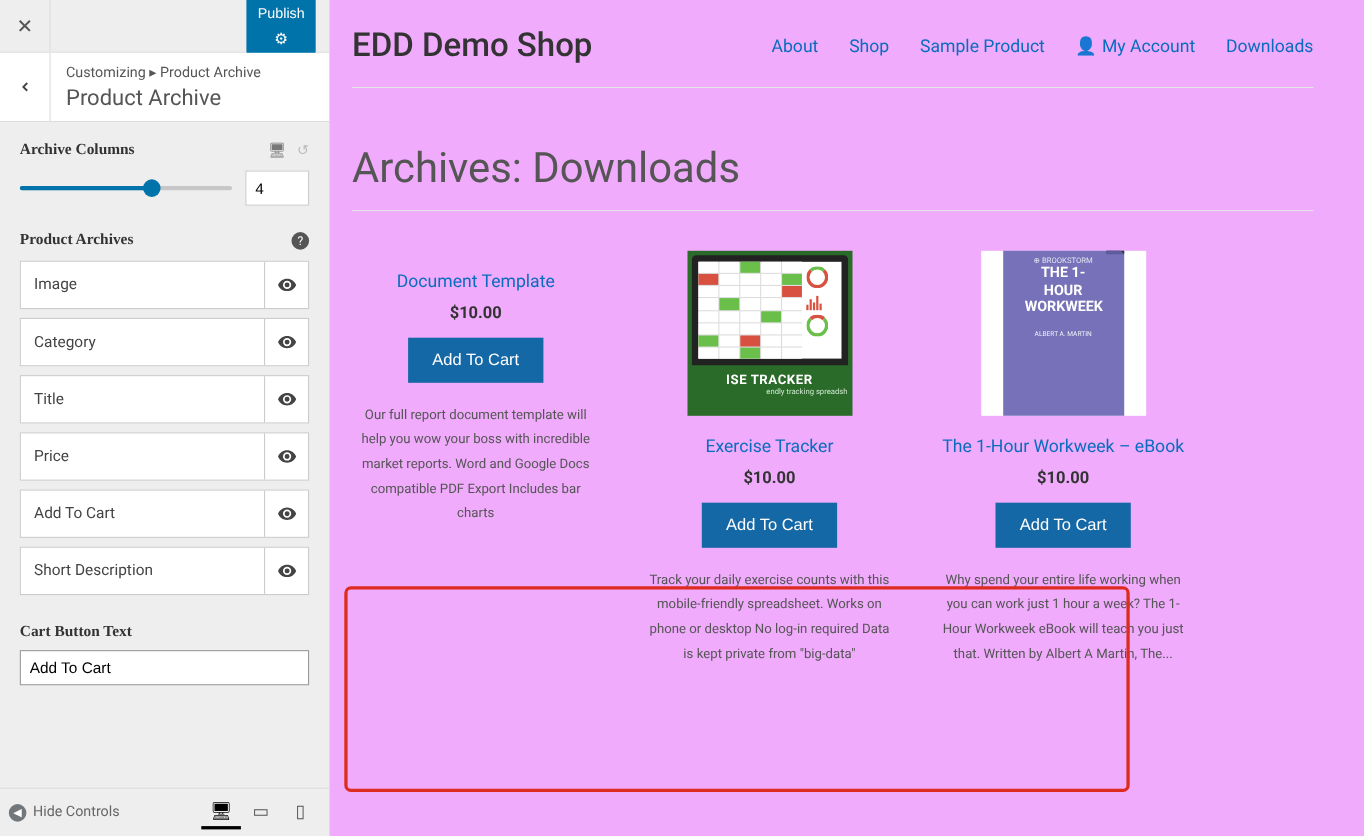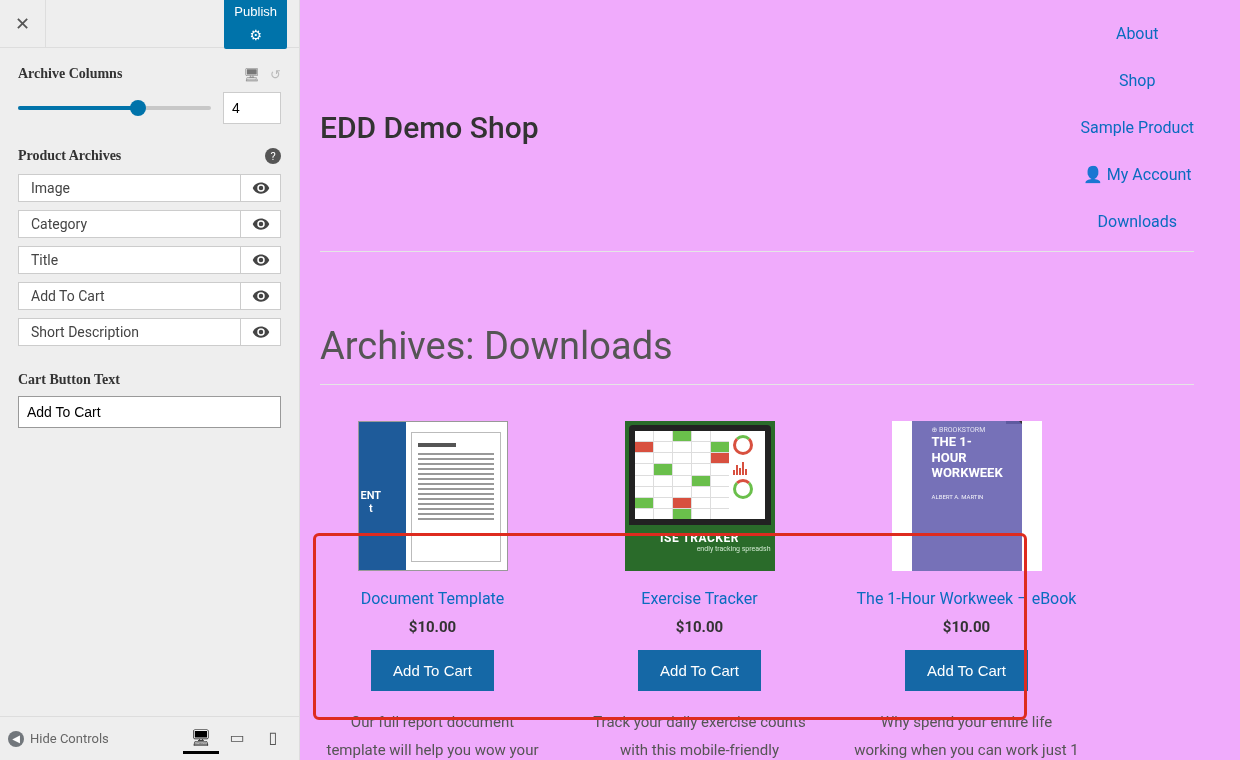--- a/index.html
+++ b/index.html
@@ -25,46 +25,46 @@
 .control-icons { display: flex; gap: 10px; color: #777; font-size: 13px; }
 .slider-row { display: flex; align-items: center; gap: 12px; margin-bottom: 24px; }
 .slider { flex: 1; position: relative; height: 16px; }
 .slider-track { position: absolute; top: 50%; left: 0; right: 0; height: 4px; background: #c7c7c7; transform: translateY(-50%); border-radius: 2px; }
 .slider-fill { position: absolute; top: 50%; left: 0; width: 62%; height: 4px; background: #0073aa; transform: translateY(-50%); border-radius: 2px; }
 .slider-thumb { position: absolute; top: 50%; left: 62%; width: 16px; height: 16px; background: #0073aa; border-radius: 50%; transform: translate(-50%, -50%); }
 .slider-input { width: 58px; height: 32px; border: 1px solid #ccc; text-align: left; padding: 0 8px; font-size: 14px; background: #fff; }
 
 .struct-label-row { display: flex; align-items: center; justify-content: space-between; margin-bottom: 10px; }
 .help-icon { width: 16px; height: 16px; border-radius: 50%; background: #555; color: #fff; font-size: 11px; display: flex; align-items: center; justify-content: center; }
-.struct-item { display: flex; align-items: center; border: 1px solid #ccc; background: #fff; margin-bottom: 8px; height: 28px; }
+.struct-item { display: flex; align-items: center; border: 1px solid #ccc; background: #fff; margin-bottom: 8px; height: 44px; }
 .struct-item-label { flex: 1; padding: 0 12px; font-size: 14px; color: #444; }
 .eye-box { width: 40px; height: 100%; border-left: 1px solid #ccc; display: flex; align-items: center; justify-content: center; color: #444; cursor: pointer; }
 
 .cart-btn-section { margin-top: 26px; }
 .cart-input { width: 100%; border: 1px solid #999; padding: 7px 8px; font-size: 14px; margin-top: 8px; }
 
 .sidebar-footer { height: 44px; border-top: 1px solid #ddd; background: #eeeeee; display: flex; align-items: center; padding: 0 8px; }
 .hide-controls { display: flex; align-items: center; gap: 6px; color: #666; font-size: 13px; cursor: pointer; flex: 1; }
 .hide-controls .arrow { display: inline-flex; width: 16px; height: 16px; background: #72777c; border-radius: 50%; color: #fff; align-items: center; justify-content: center; font-size: 10px; }
 .device-icons { display: flex; gap: 0; }
 .device-icons span { width: 36px; height: 30px; display: flex; align-items: center; justify-content: center; cursor: pointer; color: #555; border-bottom: 3px solid transparent; }
 .device-icons span.active { border-bottom-color: #000; color: #000; }
 
 
 .preview { flex: 1; overflow-y: auto; background: #f0abfc; }
 .preview::-webkit-scrollbar { width: 12px; }
 .preview::-webkit-scrollbar-thumb { background: #c1c1c1; border-radius: 6px; }
 .preview-content { padding: 16px 46px 40px 20px; }
 .site-header { display: flex; align-items: center; justify-content: space-between; padding: 8px 0 20px; border-bottom: 1px solid #e5e5e5; }
 .site-title { font-size: 30px; font-weight: 500; color: #333; }
-.nav { display: flex; gap: 28px; align-items: center; flex-direction: column; }
+.nav { display: flex; gap: 28px; align-items: center; }
 .nav a { color: #0a6cbf; text-decoration: none; font-size: 16px; cursor: pointer; }
 .nav a .user-icon { color: #23527c; margin-right: 4px; }
 
-.archive-title { font-size: 38px; font-weight: 400; color: #555; margin: 72px 0 12px; padding-bottom: 16px; border-bottom: 1px solid #e5e5e5; }
+.archive-title { font-size: 38px; font-weight: 400; color: #555; margin: 51px 0 12px; padding-bottom: 16px; border-bottom: 1px solid #e5e5e5; }
 
 .products { display: flex; gap: 42px; margin-top: 36px; }
 .product { flex: 1; text-align: center; max-width: 225px; }
 .thumb { width: 150px; height: 150px; margin: 0 auto; background: #f5f5f5; position: relative; overflow: hidden; }
 
 .p1 { background: linear-gradient(90deg, #1e5b9a 32%, #fff 32%); border: 1px solid #999; }
 .p1 .blue-text { position: absolute; left: 2px; top: 45%; color: #fff; font-size: 11px; font-weight: 600; line-height: 1.2; }
 .p1 .doc-page { position: absolute; right: 6px; top: 10px; width: 90px; height: 130px; background: #fff; border: 1px solid #bbb; padding: 10px 6px; }
 .p1 .doc-line { height: 2px; background: #999; margin-bottom: 3px; }
 .p1 .doc-title-line { height: 4px; background: #555; margin-bottom: 6px; width: 50%; }
@@ -78,47 +78,58 @@
 .p2 .cell.r { background: #d8503f; }
 .p2 .charts { width: 36px; display: flex; flex-direction: column; gap: 4px; padding: 4px; }
 .p2 .donut { width: 20px; height: 20px; border: 3px solid #d8503f; border-top-color: #6abf4b; border-radius: 50%; }
 .p2 .donut2 { border-color: #6abf4b; border-top-color: #d8503f; }
 .p2 .bars { display: flex; gap: 1px; height: 16px; align-items: flex-end; }
 .p2 .bars i { width: 2px; background: #d8503f; }
 .p2 .label-white { color: #fff; font-size: 12px; font-weight: 700; text-align: center; margin-top: 6px; letter-spacing: 0.5px; }
 .p2 .label-sub { color: #cfe8cf; font-size: 7px; text-align: right; }
 
 .p3 { background: #fff; display: flex; align-items: center; justify-content: center; }
-.p3 .book { width: 110px; height: 176px; background: #7671b8; color: #fff; text-align: left; padding: 12px 20px; position: relative; }
+.p3 .book { width: 110px; height: 176px; background: #7671b8; color: #fff; text-align: center; padding: 12px 20px; position: relative; }
 .p3 .corner { position: absolute; right: 0; top: 0; width: 0; height: 0; border-top: 16px solid #333; border-left: 16px solid #5e5aa0; }
 .p3 .logo { font-size: 7px; opacity: 0.8; margin-top: 6px; }
 .p3 .book-title { font-size: 13px; font-weight: 700; line-height: 1.2; }
 .p3 .author { font-size: 6px; margin-top: 12px; opacity: 0.9; }
 
 .product-title { color: #0a6cbf; font-size: 16px; margin-top: 18px; display: block; cursor: pointer; }
 .price { font-weight: 700; color: #333; margin-top: 10px; font-size: 15px; }
 .addcart { background: #1568a6; color: #fff; border: none; padding: 12px 22px; font-size: 15px; margin-top: 14px; cursor: pointer; }
-.desc { font-size: 15px; color: #555; margin-top: 18px; line-height: 1.85; text-align: center; }
+.desc { font-size: 12px; color: #555; margin-top: 18px; line-height: 1.85; text-align: center; }
 
 .highlight-box { border: 3px solid #de2b1f; position: absolute; left: 313px; top: 533px; width: 714px; height: 187px; pointer-events: none; border-radius: 6px; }
 </style>
 </head>
 <body>
 
 <div class="app">
 
   <div class="sidebar">
     <div class="sidebar-top">
       <div class="close-x">✕</div>
       <button class="publish-btn">
         <span>Publish</span>
         <span class="gear">⚙</span>
       </button>
     </div>
 
+    <div class="sidebar-header-row">
+      <div class="back-btn">
+        <svg width="14" height="14" viewBox="0 0 24 24" fill="none" stroke="#444" stroke-width="3">
+            <path d="M15 18l-6-6 6-6"></path>
+          </svg>
+      </div>
+      <div class="header-text">
+        <div class="breadcrumb">Customizing ▸ Product Archive</div>
+        <div class="section-title">Product Archive</div>
+      </div>
+    </div>
 
     <div class="sidebar-body">
 
       <div class="control-row">
         <div class="control-label">Archive Columns</div>
         <div class="control-icons">
           <span>🖥</span>
           <span style="color:#bbb">↺</span>
         </div>
       </div>
@@ -148,20 +159,28 @@
           <div class="struct-item">
             <div class="struct-item-label">Category</div>
             <div class="eye-box">
               <svg width="18" height="18" viewBox="0 0 24 24" fill="#444">
                 <path d="M12 4.5C7 4.5 2.7 7.6 1 12c1.7 4.4 6 7.5 11 7.5s9.3-3.1 11-7.5c-1.7-4.4-6-7.5-11-7.5zm0 12.5a5 5 0 110-10 5 5 0 010 10zm0-8a3 3 0 100 6 3 3 0 000-6z"></path>
               </svg>
             </div>
           </div>
           <div class="struct-item">
             <div class="struct-item-label">Title</div>
+            <div class="eye-box">
+              <svg width="18" height="18" viewBox="0 0 24 24" fill="#444">
+                <path d="M12 4.5C7 4.5 2.7 7.6 1 12c1.7 4.4 6 7.5 11 7.5s9.3-3.1 11-7.5c-1.7-4.4-6-7.5-11-7.5zm0 12.5a5 5 0 110-10 5 5 0 010 10zm0-8a3 3 0 100 6 3 3 0 000-6z"></path>
+              </svg>
+            </div>
+          </div>
+          <div class="struct-item">
+            <div class="struct-item-label">Price</div>
             <div class="eye-box">
               <svg width="18" height="18" viewBox="0 0 24 24" fill="#444">
                 <path d="M12 4.5C7 4.5 2.7 7.6 1 12c1.7 4.4 6 7.5 11 7.5s9.3-3.1 11-7.5c-1.7-4.4-6-7.5-11-7.5zm0 12.5a5 5 0 110-10 5 5 0 010 10zm0-8a3 3 0 100 6 3 3 0 000-6z"></path>
               </svg>
             </div>
           </div>
           <div class="struct-item">
             <div class="struct-item-label">Add To Cart</div>
             <div class="eye-box">
               <svg width="18" height="18" viewBox="0 0 24 24" fill="#444">
@@ -209,40 +228,20 @@
           <a>Sample Product</a>
           <a><span class="user-icon">👤</span><span>My Account</span></a>
           <a>Downloads</a>
         </div>
       </div>
 
       <h1 class="archive-title">Archives: Downloads</h1>
 
       <div class="products" id="products">
           <div class="product">
-    <div class="thumb p1">
-    <div class="blue-text">ENT<br>t</div>
-    <div class="doc-page">
-      <div class="doc-title-line"></div>
-      <div class="doc-line"></div>
-                <div class="doc-line"></div>
-                <div class="doc-line"></div>
-                <div class="doc-line"></div>
-                <div class="doc-line"></div>
-                <div class="doc-line"></div>
-                <div class="doc-line"></div>
-                <div class="doc-line"></div>
-                <div class="doc-line"></div>
-                <div class="doc-line"></div>
-                <div class="doc-line"></div>
-                <div class="doc-line"></div>
-                <div class="doc-line"></div>
-                <div class="doc-line"></div>
-    </div>
-  </div>
     <a class="product-title">Document Template</a>
     <div class="price">$10.00</div>
     <button class="addcart">Add To Cart</button>
     <div class="desc">Our full report document template will help you wow your boss with incredible market reports. Word and Google Docs compatible PDF Export Includes bar charts</div>
   </div>
           <div class="product">
     <div class="thumb p2">
     <div class="monitor">
                 <div class="screen">
       <div class="cells">

